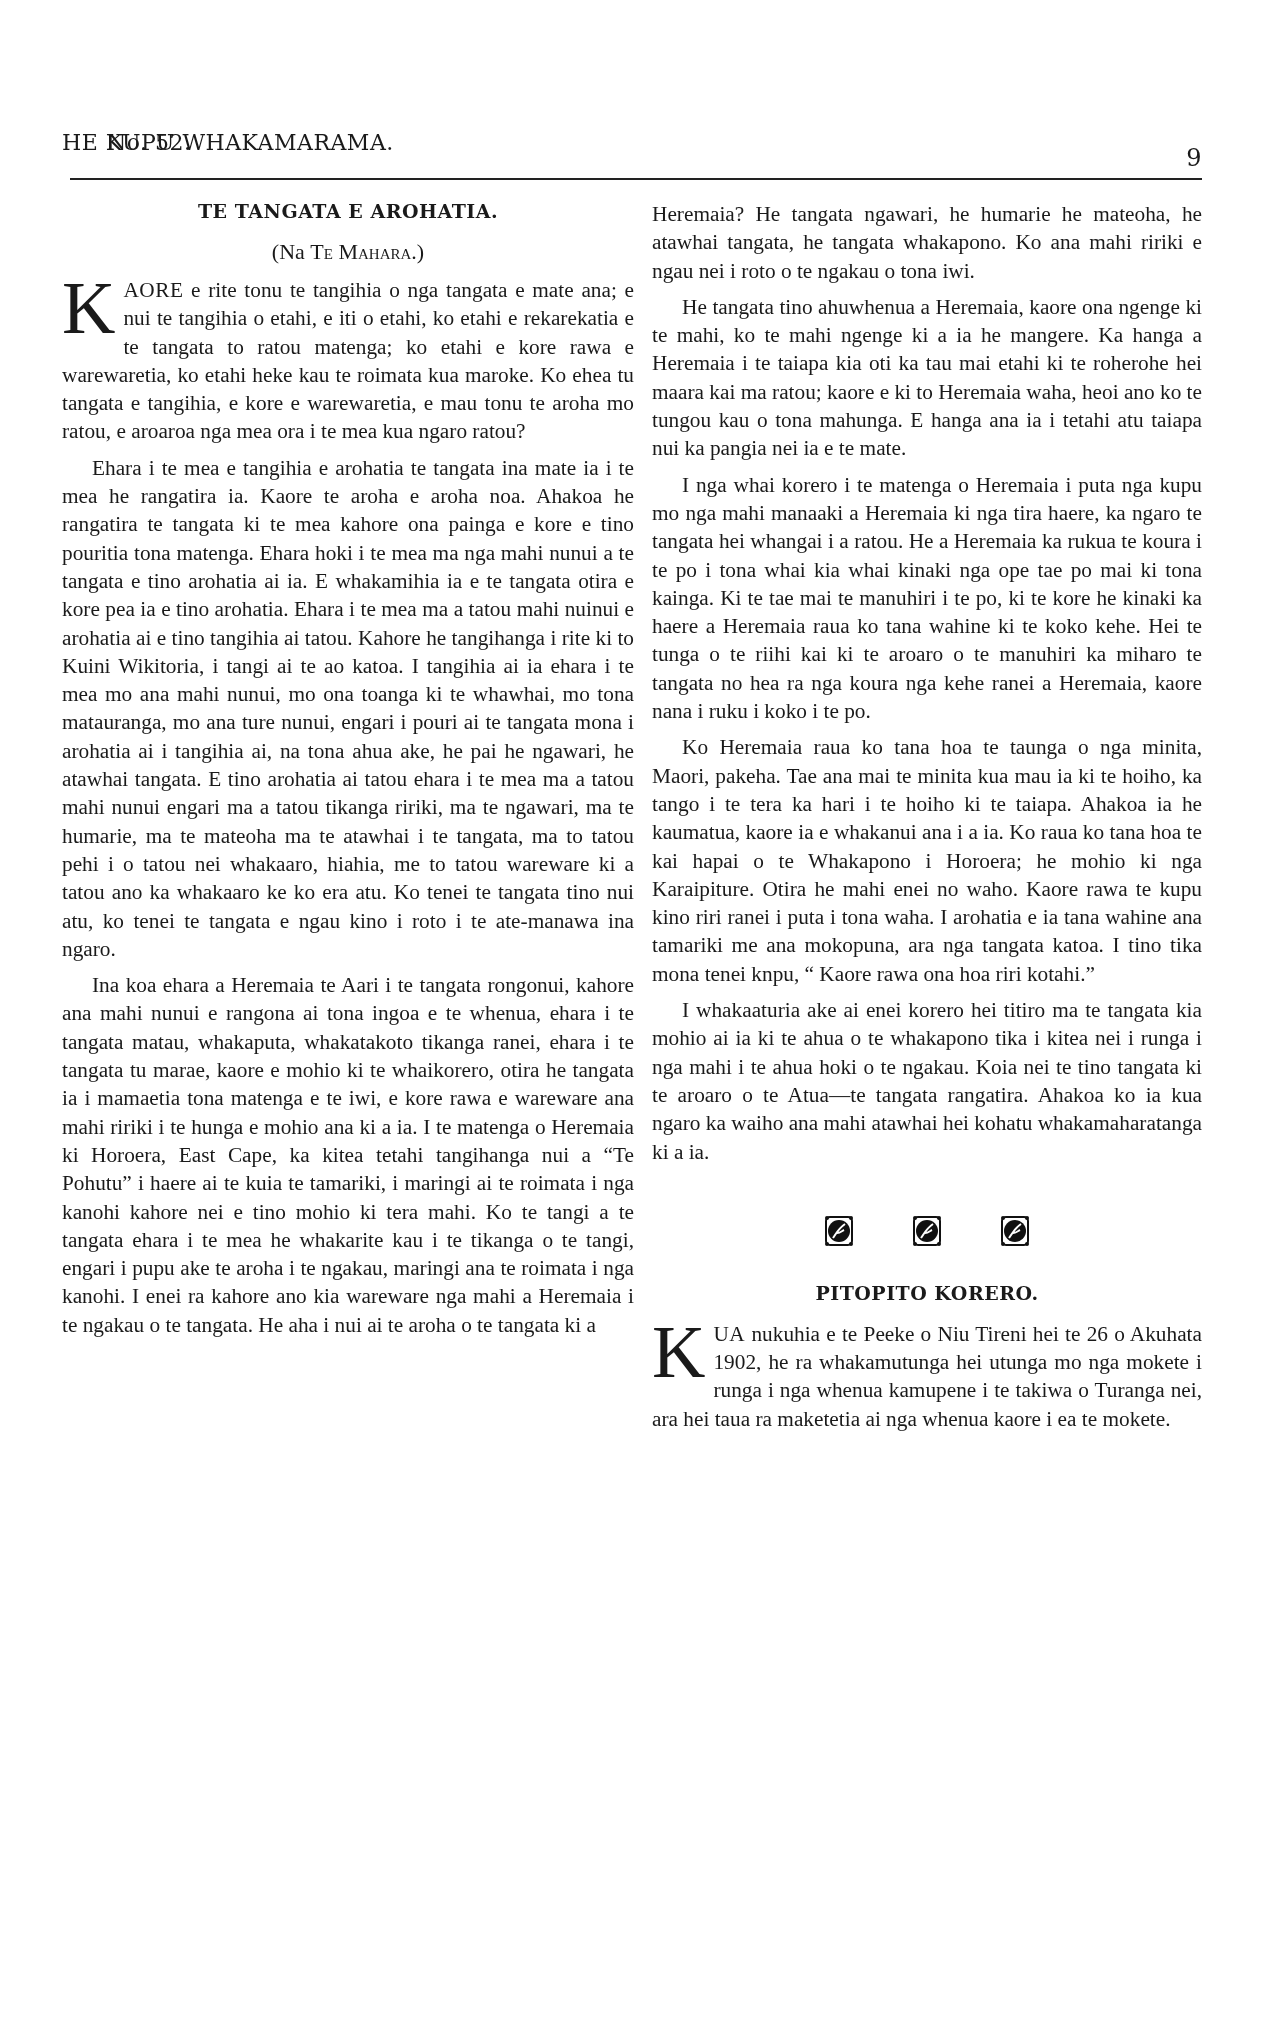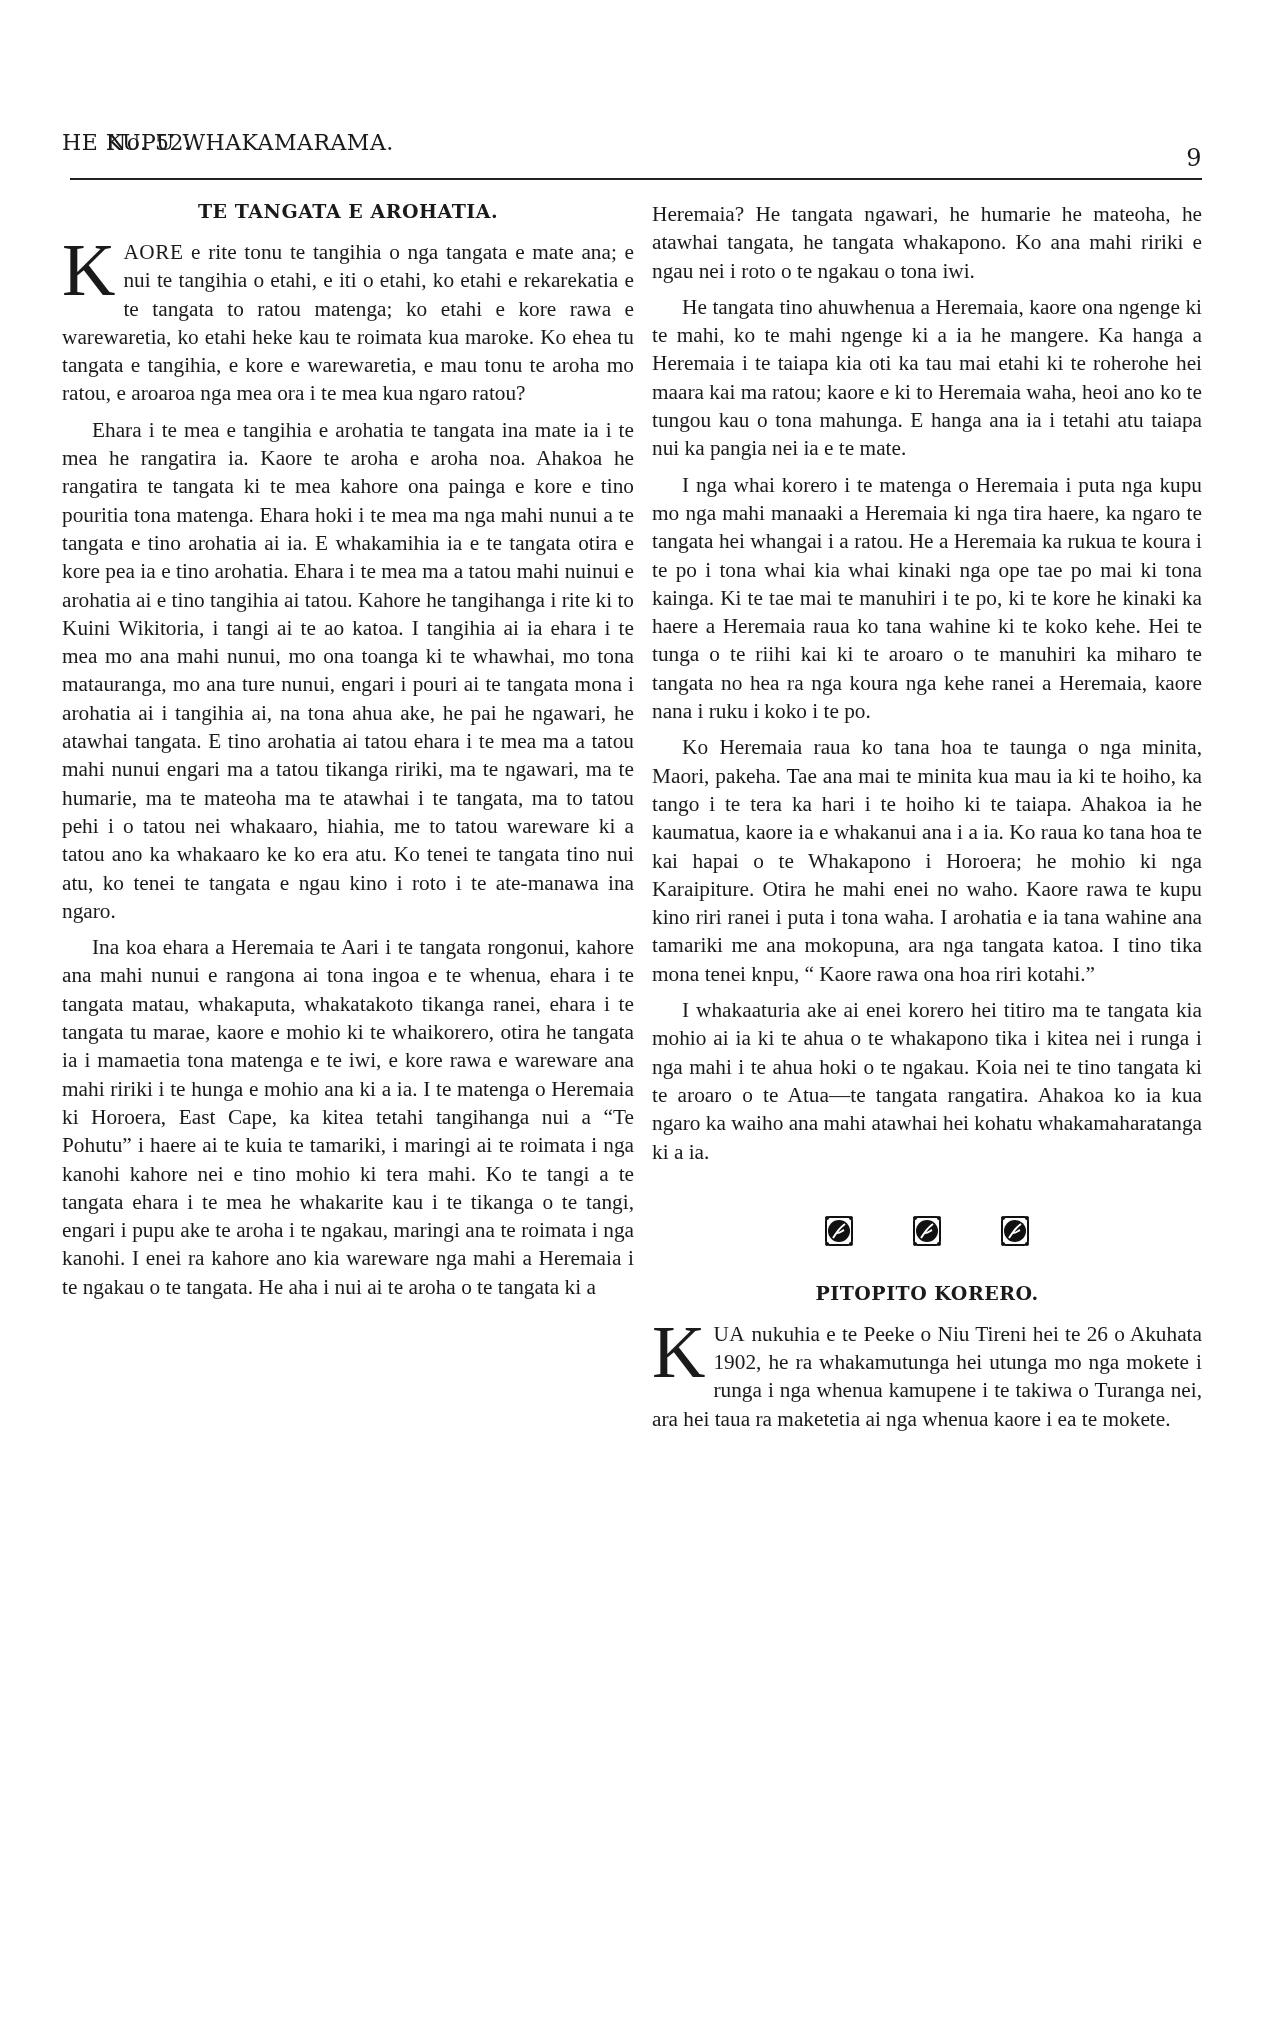--- a/index.html
+++ b/index.html
@@ -46,20 +46,21 @@
 
 <div class="running-head">
   <span class="num">No. 52.</span>
   <span class="title">HE KUPU WHAKAMARAMA.</span>
   <span class="page">9</span>
 </div>
 <div class="head-rule"></div>
 
 <div class="col left">
   <h2 class="section-title">TE TANGATA E AROHATIA.</h2>
+  <div class="byline"><span>(Na </span><span class="sc">Te Mahara</span><span>.)</span></div>
   <p class="noindent"><span class="dropcap">K</span><span class="lead-caps">AORE</span><span> e rite tonu te tangihia o nga tangata e mate ana; e nui te tangihia o etahi, e iti o etahi, ko etahi e rekarekatia e te tangata to ratou matenga; ko etahi e kore rawa e warewaretia, ko etahi heke kau te roimata kua maroke. Ko ehea tu tangata e tangihia, e kore e warewaretia, e mau tonu te aroha mo ratou, e aroaroa nga mea ora i te mea kua ngaro ratou?</span></p>
   <p>Ehara i te mea e tangihia e arohatia te tangata ina mate ia i te mea he rangatira ia. Kaore te aroha e aroha noa. Ahakoa he rangatira te tangata ki te mea kahore ona painga e kore e tino pouritia tona matenga. Ehara hoki i te mea ma nga mahi nunui a te tangata e tino arohatia ai ia. E whakamihia ia e te tangata otira e kore pea ia e tino arohatia. Ehara i te mea ma a tatou mahi nuinui e arohatia ai e tino tangihia ai tatou. Kahore he tangihanga i rite ki to Kuini Wikitoria, i tangi ai te ao katoa. I tangihia ai ia ehara i te mea mo ana mahi nunui, mo ona toanga ki te whawhai, mo tona matauranga, mo ana ture nunui, engari i pouri ai te tangata mona i arohatia ai i tangihia ai, na tona ahua ake, he pai he ngawari, he atawhai tangata. E tino arohatia ai tatou ehara i te mea ma a tatou mahi nunui engari ma a tatou tikanga ririki, ma te ngawari, ma te humarie, ma te mateoha ma te atawhai i te tangata, ma to tatou pehi i o tatou nei whakaaro, hiahia, me to tatou wareware ki a tatou ano ka whakaaro ke ko era atu. Ko tenei te tangata tino nui atu, ko tenei te tangata e ngau kino i roto i te ate-manawa ina ngaro.</p>
   <p>Ina koa ehara a Heremaia te Aari i te tangata rongonui, kahore ana mahi nunui e rangona ai tona ingoa e te whenua, ehara i te tangata matau, whakaputa, whakatakoto tikanga ranei, ehara i te tangata tu marae, kaore e mohio ki te whaikorero, otira he tangata ia i mamaetia tona matenga e te iwi, e kore rawa e wareware ana mahi ririki i te hunga e mohio ana ki a ia. I te matenga o Heremaia ki Horoera, East Cape, ka kitea tetahi tangihanga nui a “Te Pohutu” i haere ai te kuia te tamariki, i maringi ai te roimata i nga kanohi kahore nei e tino mohio ki tera mahi. Ko te tangi a te tangata ehara i te mea he whakarite kau i te tikanga o te tangi, engari i pupu ake te aroha i te ngakau, maringi ana te roimata i nga kanohi. I enei ra kahore ano kia wareware nga mahi a Heremaia i te ngakau o te tangata. He aha i nui ai te aroha o te tangata ki a</p>
 </div>
 
 <div class="col right">
   <p class="noindent">Heremaia? He tangata ngawari, he humarie he mateoha, he atawhai tangata, he tangata whakapono. Ko ana mahi ririki e ngau nei i roto o te ngakau o tona iwi.</p>
   <p>He tangata tino ahuwhenua a Heremaia, kaore ona ngenge ki te mahi, ko te mahi ngenge ki a ia he mangere. Ka hanga a Heremaia i te taiapa kia oti ka tau mai etahi ki te roherohe hei maara kai ma ratou; kaore e ki to Heremaia waha, heoi ano ko te tungou kau o tona mahunga. E hanga ana ia i tetahi atu taiapa nui ka pangia nei ia e te mate.</p>
   <p>I nga whai korero i te matenga o Heremaia i puta nga kupu mo nga mahi manaaki a Heremaia ki nga tira haere, ka ngaro te tangata hei whangai i a ratou. He a Heremaia ka rukua te koura i te po i tona whai kia whai kinaki nga ope tae po mai ki tona kainga. Ki te tae mai te manuhiri i te po, ki te kore he kinaki ka haere a Heremaia raua ko tana wahine ki te koko kehe. Hei te tunga o te riihi kai ki te aroaro o te manuhiri ka miharo te tangata no hea ra nga koura nga kehe ranei a Heremaia, kaore nana i ruku i koko i te po.</p>
   <p>Ko Heremaia raua ko tana hoa te taunga o nga minita, Maori, pakeha. Tae ana mai te minita kua mau ia ki te hoiho, ka tango i te tera ka hari i te hoiho ki te taiapa. Ahakoa ia he kaumatua, kaore ia e whakanui ana i a ia. Ko raua ko tana hoa te kai hapai o te Whakapono i Horoera; he mohio ki nga Karaipiture. Otira he mahi enei no waho. Kaore rawa te kupu kino riri ranei i puta i tona waha. I arohatia e ia tana wahine ana tamariki me ana mokopuna, ara nga tangata katoa. I tino tika mona tenei knpu, “ Kaore rawa ona hoa riri kotahi.”</p>

